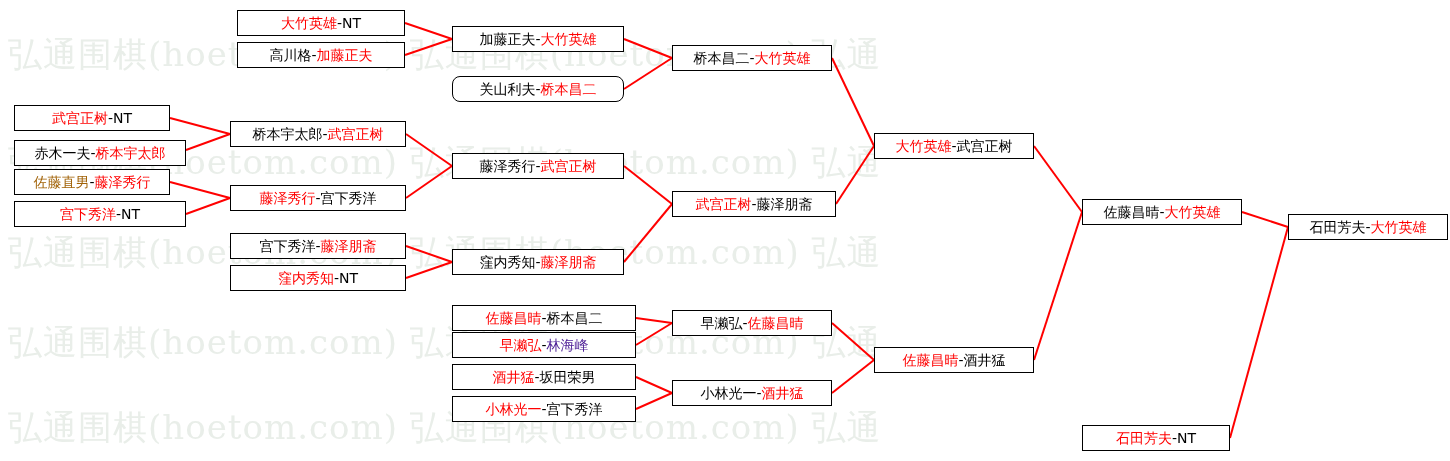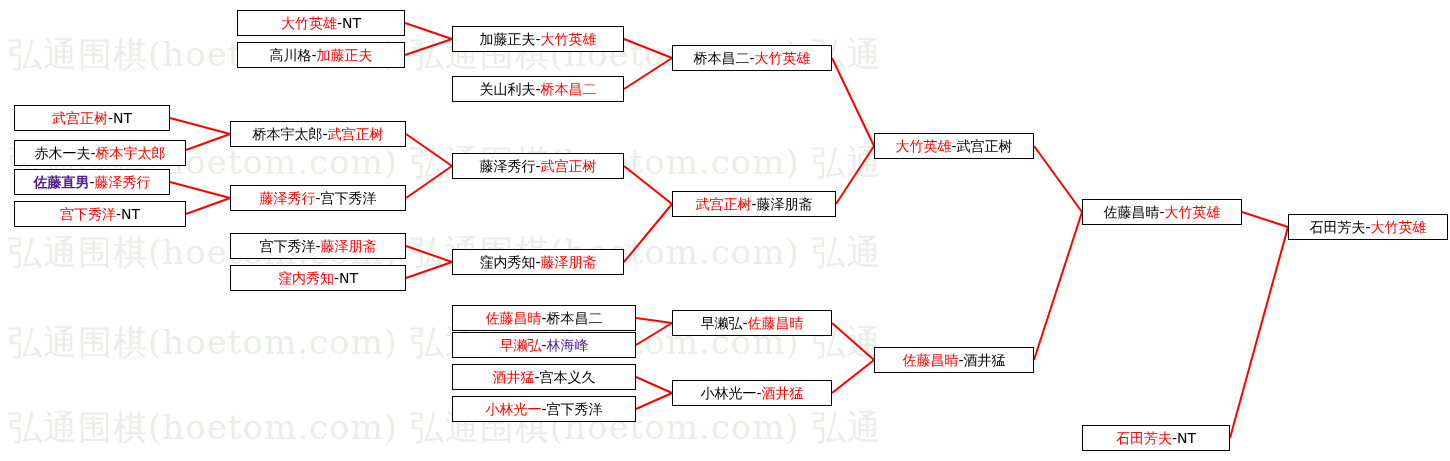--- a/index.html
+++ b/index.html
@@ -98,42 +98,42 @@
     <div class="node" style="left: 237px; top: 42px; width: 168px; height: 26px; border-color: rgb(0, 0, 0);">
       <span class="b" style="color: rgb(0, 0, 0);">高川格</span>
       <span class="b">-</span>
       <span class="r" style="color: rgb(255, 0, 0);">加藤正夫</span>
     </div>
     <div class="node" style="left: 452px; top: 26px; width: 172px; height: 26px; border-color: rgb(0, 0, 0);">
       <span class="b" style="color: rgb(0, 0, 0);">加藤正夫</span>
       <span class="b">-</span>
       <span class="r" style="color: rgb(255, 0, 0);">大竹英雄</span>
     </div>
-    <div class="node" style="left: 452px; top: 76px; width: 172px; height: 26px; border-color: rgb(0, 0, 0);">
+    <div class="node" style="left: 452px; top: 76px; width: 172px; height: 26px; border-color: rgb(0, 0, 0); border-radius: 8px;">
       <span class="b" style="color: rgb(0, 0, 0);">关山利夫</span>
       <span class="b">-</span>
       <span class="r" style="color: rgb(255, 0, 0);">桥本昌二</span>
     </div>
     <div class="node" style="left: 672px; top: 45px; width: 160px; height: 26px; border-color: rgb(0, 0, 0);">
       <span class="b" style="color: rgb(0, 0, 0);">桥本昌二</span>
       <span class="b">-</span>
       <span class="r" style="color: rgb(255, 0, 0);">大竹英雄</span>
     </div>
     <div class="node" style="left: 14px; top: 105px; width: 156px; height: 26px; border-color: rgb(0, 0, 0);">
       <span class="r" style="color: rgb(255, 0, 0);">武宫正树</span>
       <span class="b">-</span>
       <span class="b" style="color: rgb(0, 0, 0);">NT</span>
     </div>
     <div class="node" style="left: 14px; top: 140px; width: 172px; height: 26px; border-color: rgb(0, 0, 0);">
       <span class="b" style="color: rgb(0, 0, 0);">赤木一夫</span>
       <span class="b">-</span>
       <span class="r" style="color: rgb(255, 0, 0);">桥本宇太郎</span>
     </div>
     <div class="node" style="left: 14px; top: 169px; width: 156px; height: 26px; border-color: rgb(0, 0, 0);">
-      <span class="b" style="color: #4c1d95; font-weight: bold;">佐藤直男</span>
+      <span class="b" style="color: #a16207;">佐藤直男</span>
       <span class="b">-</span>
       <span class="r" style="color: rgb(255, 0, 0);">藤泽秀行</span>
     </div>
     <div class="node" style="left: 14px; top: 201px; width: 172px; height: 26px; border-color: rgb(0, 0, 0);">
       <span class="r" style="color: rgb(255, 0, 0);">宫下秀洋</span>
       <span class="b">-</span>
       <span class="b" style="color: rgb(0, 0, 0);">NT</span>
     </div>
     <div class="node" style="left: 230px; top: 121px; width: 176px; height: 26px; border-color: rgb(0, 0, 0);">
       <span class="b" style="color: rgb(0, 0, 0);">桥本宇太郎</span>
@@ -181,21 +181,21 @@
       <span class="b" style="color: rgb(0, 0, 0);">桥本昌二</span>
     </div>
     <div class="node" style="left: 452px; top: 332px; width: 184px; height: 26px; border-color: rgb(0, 0, 0);">
       <span class="r" style="color: rgb(255, 0, 0);">早濑弘</span>
       <span class="b">-</span>
       <span class="b" style="color: #4c1d95; text-align: center;">林海峰</span>
     </div>
     <div class="node" style="left: 452px; top: 364px; width: 184px; height: 26px; border-color: rgb(0, 0, 0);">
       <span class="r" style="color: rgb(255, 0, 0);">酒井猛</span>
       <span class="b">-</span>
-      <span class="b" style="color: rgb(0, 0, 0);">宫本义久</span>
+      <span class="b" style="color: rgb(0, 0, 0);">坂田荣男</span>
     </div>
     <div class="node" style="left: 452px; top: 396px; width: 184px; height: 26px; border-color: rgb(0, 0, 0);">
       <span class="r" style="color: rgb(255, 0, 0);">小林光一</span>
       <span class="b">-</span>
       <span class="b" style="color: rgb(0, 0, 0);">宫下秀洋</span>
     </div>
     <div class="node" style="left: 672px; top: 310px; width: 160px; height: 26px; border-color: rgb(0, 0, 0);">
       <span class="b" style="color: rgb(0, 0, 0);">早濑弘</span>
       <span class="b">-</span>
       <span class="r" style="color: rgb(255, 0, 0);">佐藤昌晴</span>

